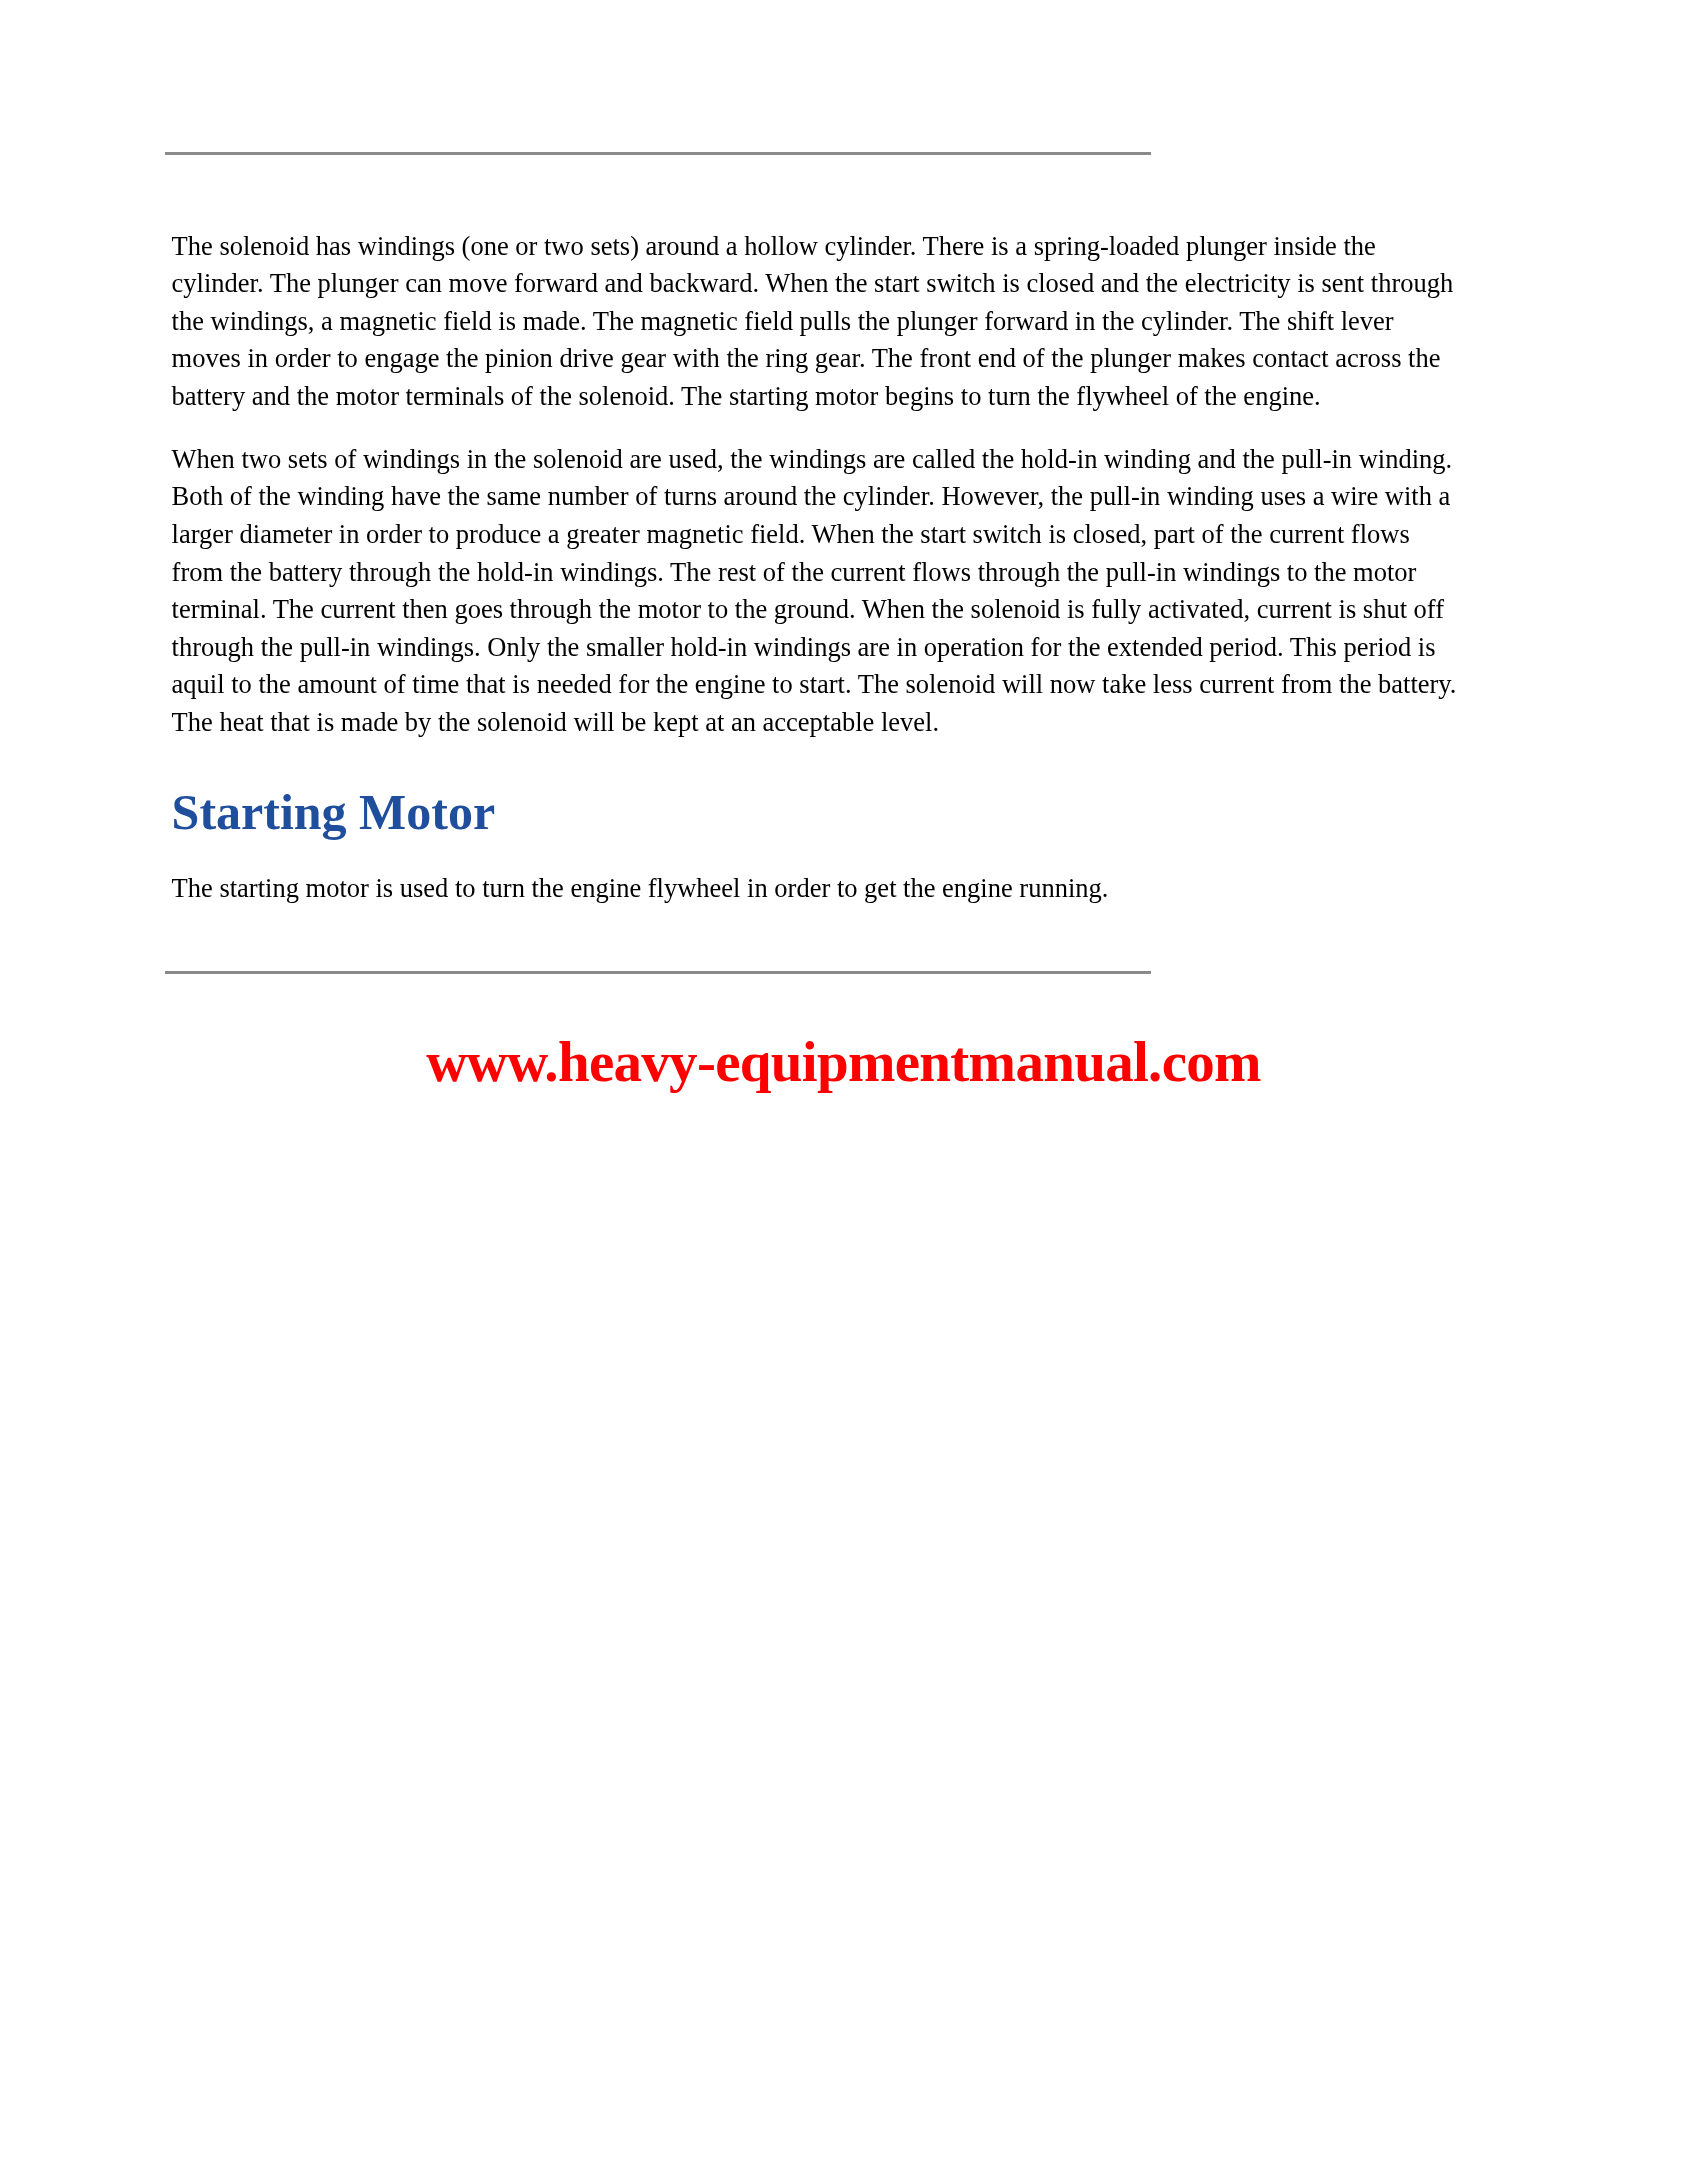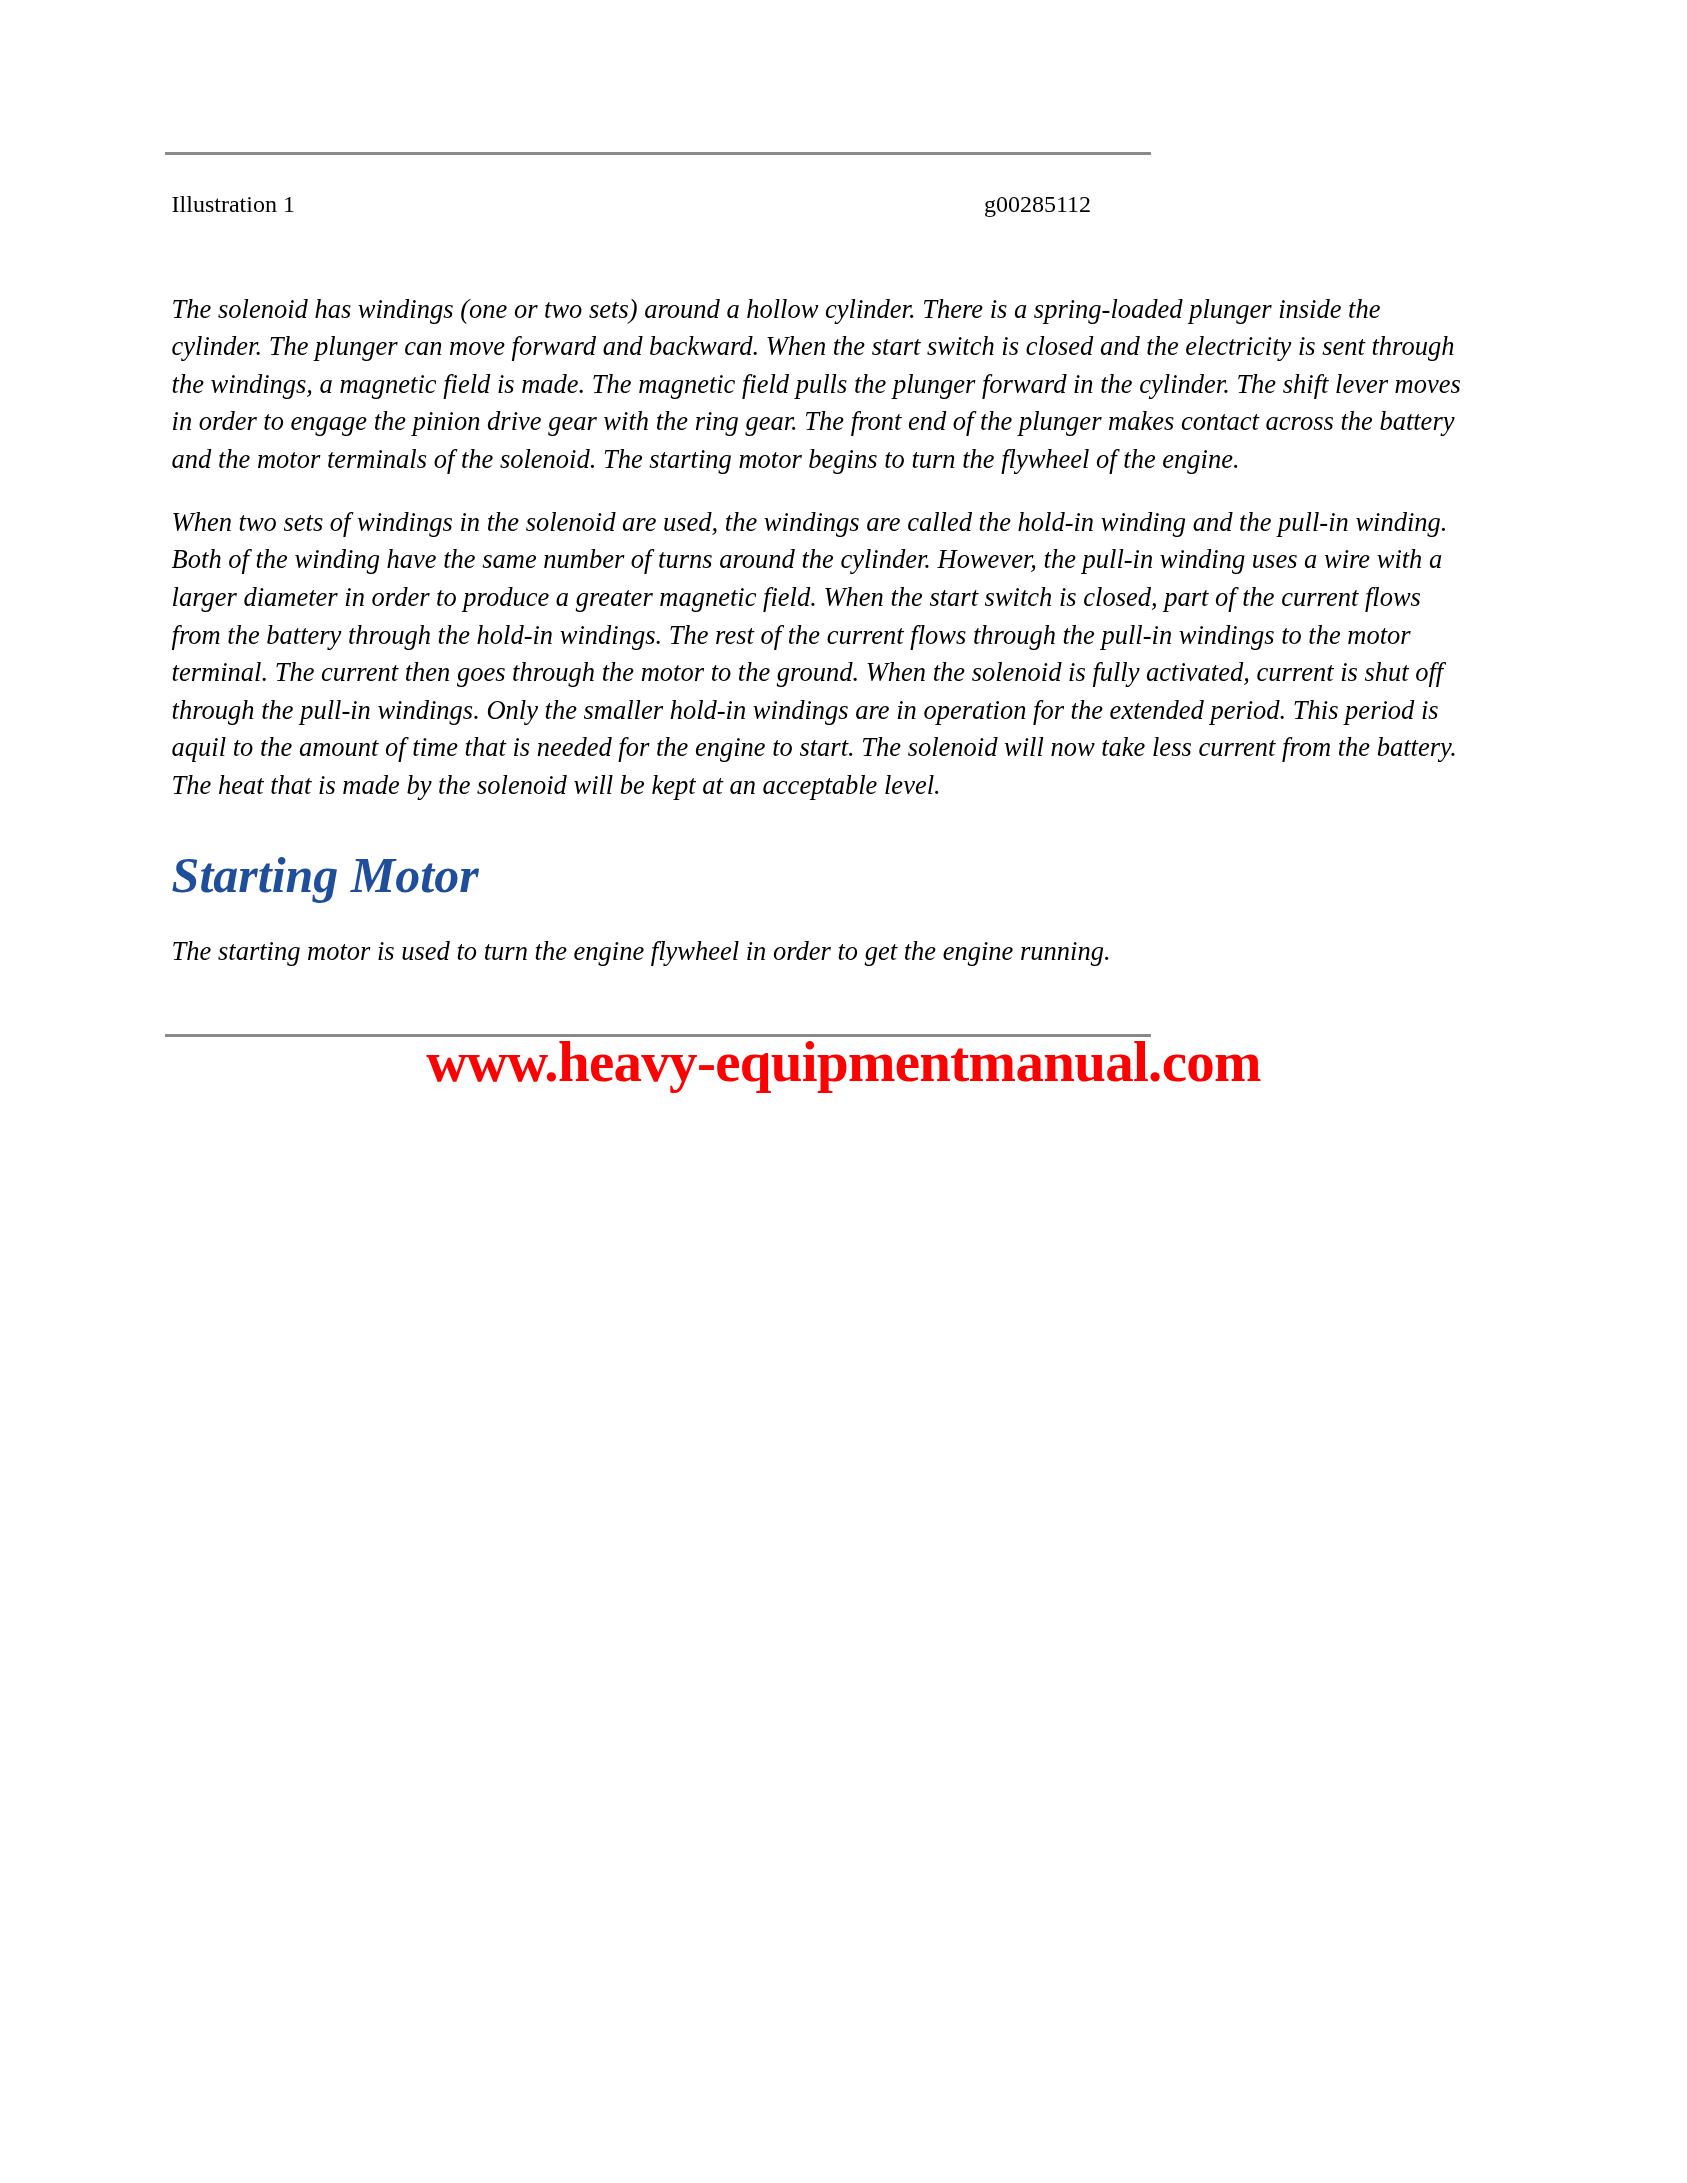--- a/index.html
+++ b/index.html
@@ -56,21 +56,20 @@
 
   .caption-sub {
     margin-top: 40px;
     padding-left: 6.6px;
     font-size: 24px;
   }
 
   .body-block {
     margin-top: 73px;
     width: 1297px;
-    font-style: italic;
   }
 
   p.para {
     font-size: 26.5px;
     line-height: 1.42;
     margin: 0 0 25px 0;
     padding-left: 6.6px;
     text-align: left;
   }
 
@@ -107,24 +106,20 @@
 </style>
 </head>
 <body>
 
 <div class="page">
 
   <div class="content">
 
     <div class="rule"></div>
 
-    <div class="caption-row">
-      <span class="cap-left">Illustration 1</span>
-      <span class="cap-right">g00285112</span>
-    </div>
 
 
     <div class="body-block">
       <p class="para">The solenoid has windings (one or two sets) around a hollow cylinder. There is a spring-loaded plunger inside the cylinder. The plunger can move forward and backward. When the start switch is closed and the electricity is sent through the windings, a magnetic field is made. The magnetic field pulls the plunger forward in the cylinder. The shift lever moves in order to engage the pinion drive gear with the ring gear. The front end of the plunger makes contact across the battery and the motor terminals of the solenoid. The starting motor begins to turn the flywheel of the engine.</p>
       <p class="para">When two sets of windings in the solenoid are used, the windings are called the hold-in winding and the pull-in winding. Both of the winding have the same number of turns around the cylinder. However, the pull-in winding uses a wire with a larger diameter in order to produce a greater magnetic field. When the start switch is closed, part of the current flows from the battery through the hold-in windings. The rest of the current flows through the pull-in windings to the motor terminal. The current then goes through the motor to the ground. When the solenoid is fully activated, current is shut off through the pull-in windings. Only the smaller hold-in windings are in operation for the extended period. This period is aquil to the amount of time that is needed for the engine to start. The solenoid will now take less current from the battery. The heat that is made by the solenoid will be kept at an acceptable level.</p>
 
       <h2 class="section-heading">Starting Motor</h2>
 
       <p class="para">The starting motor is used to turn the engine flywheel in order to get the engine running.</p>
     </div>

